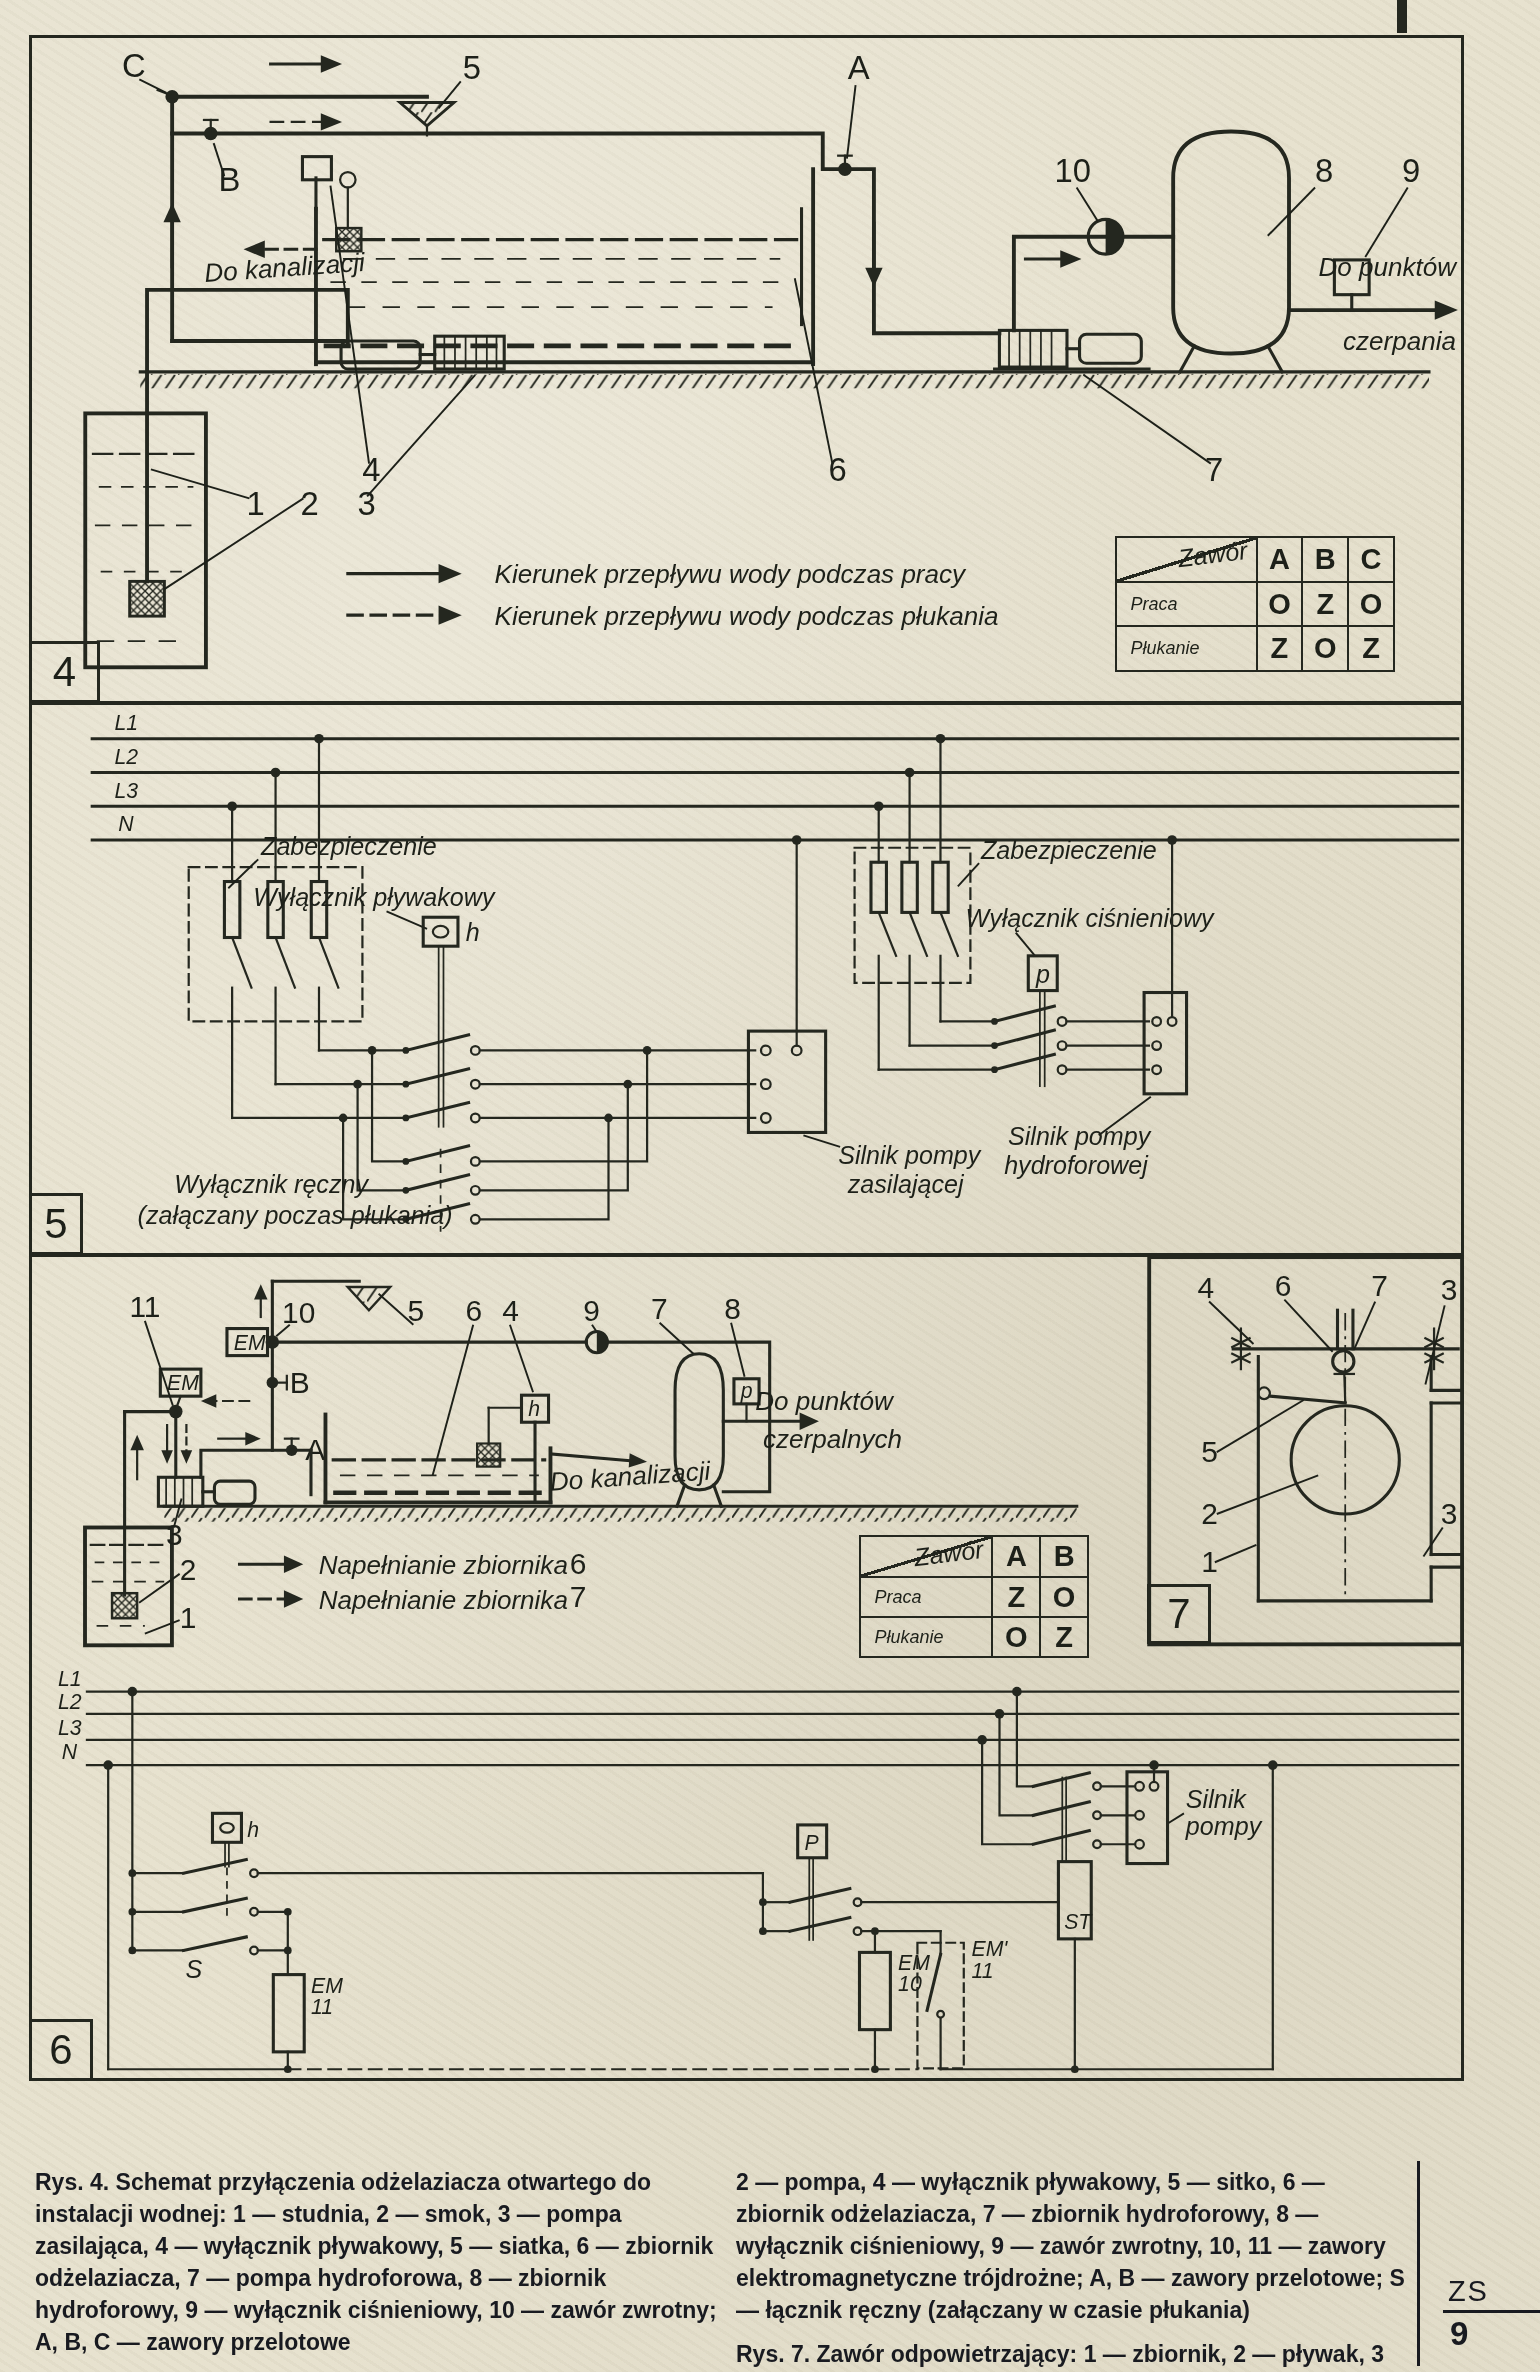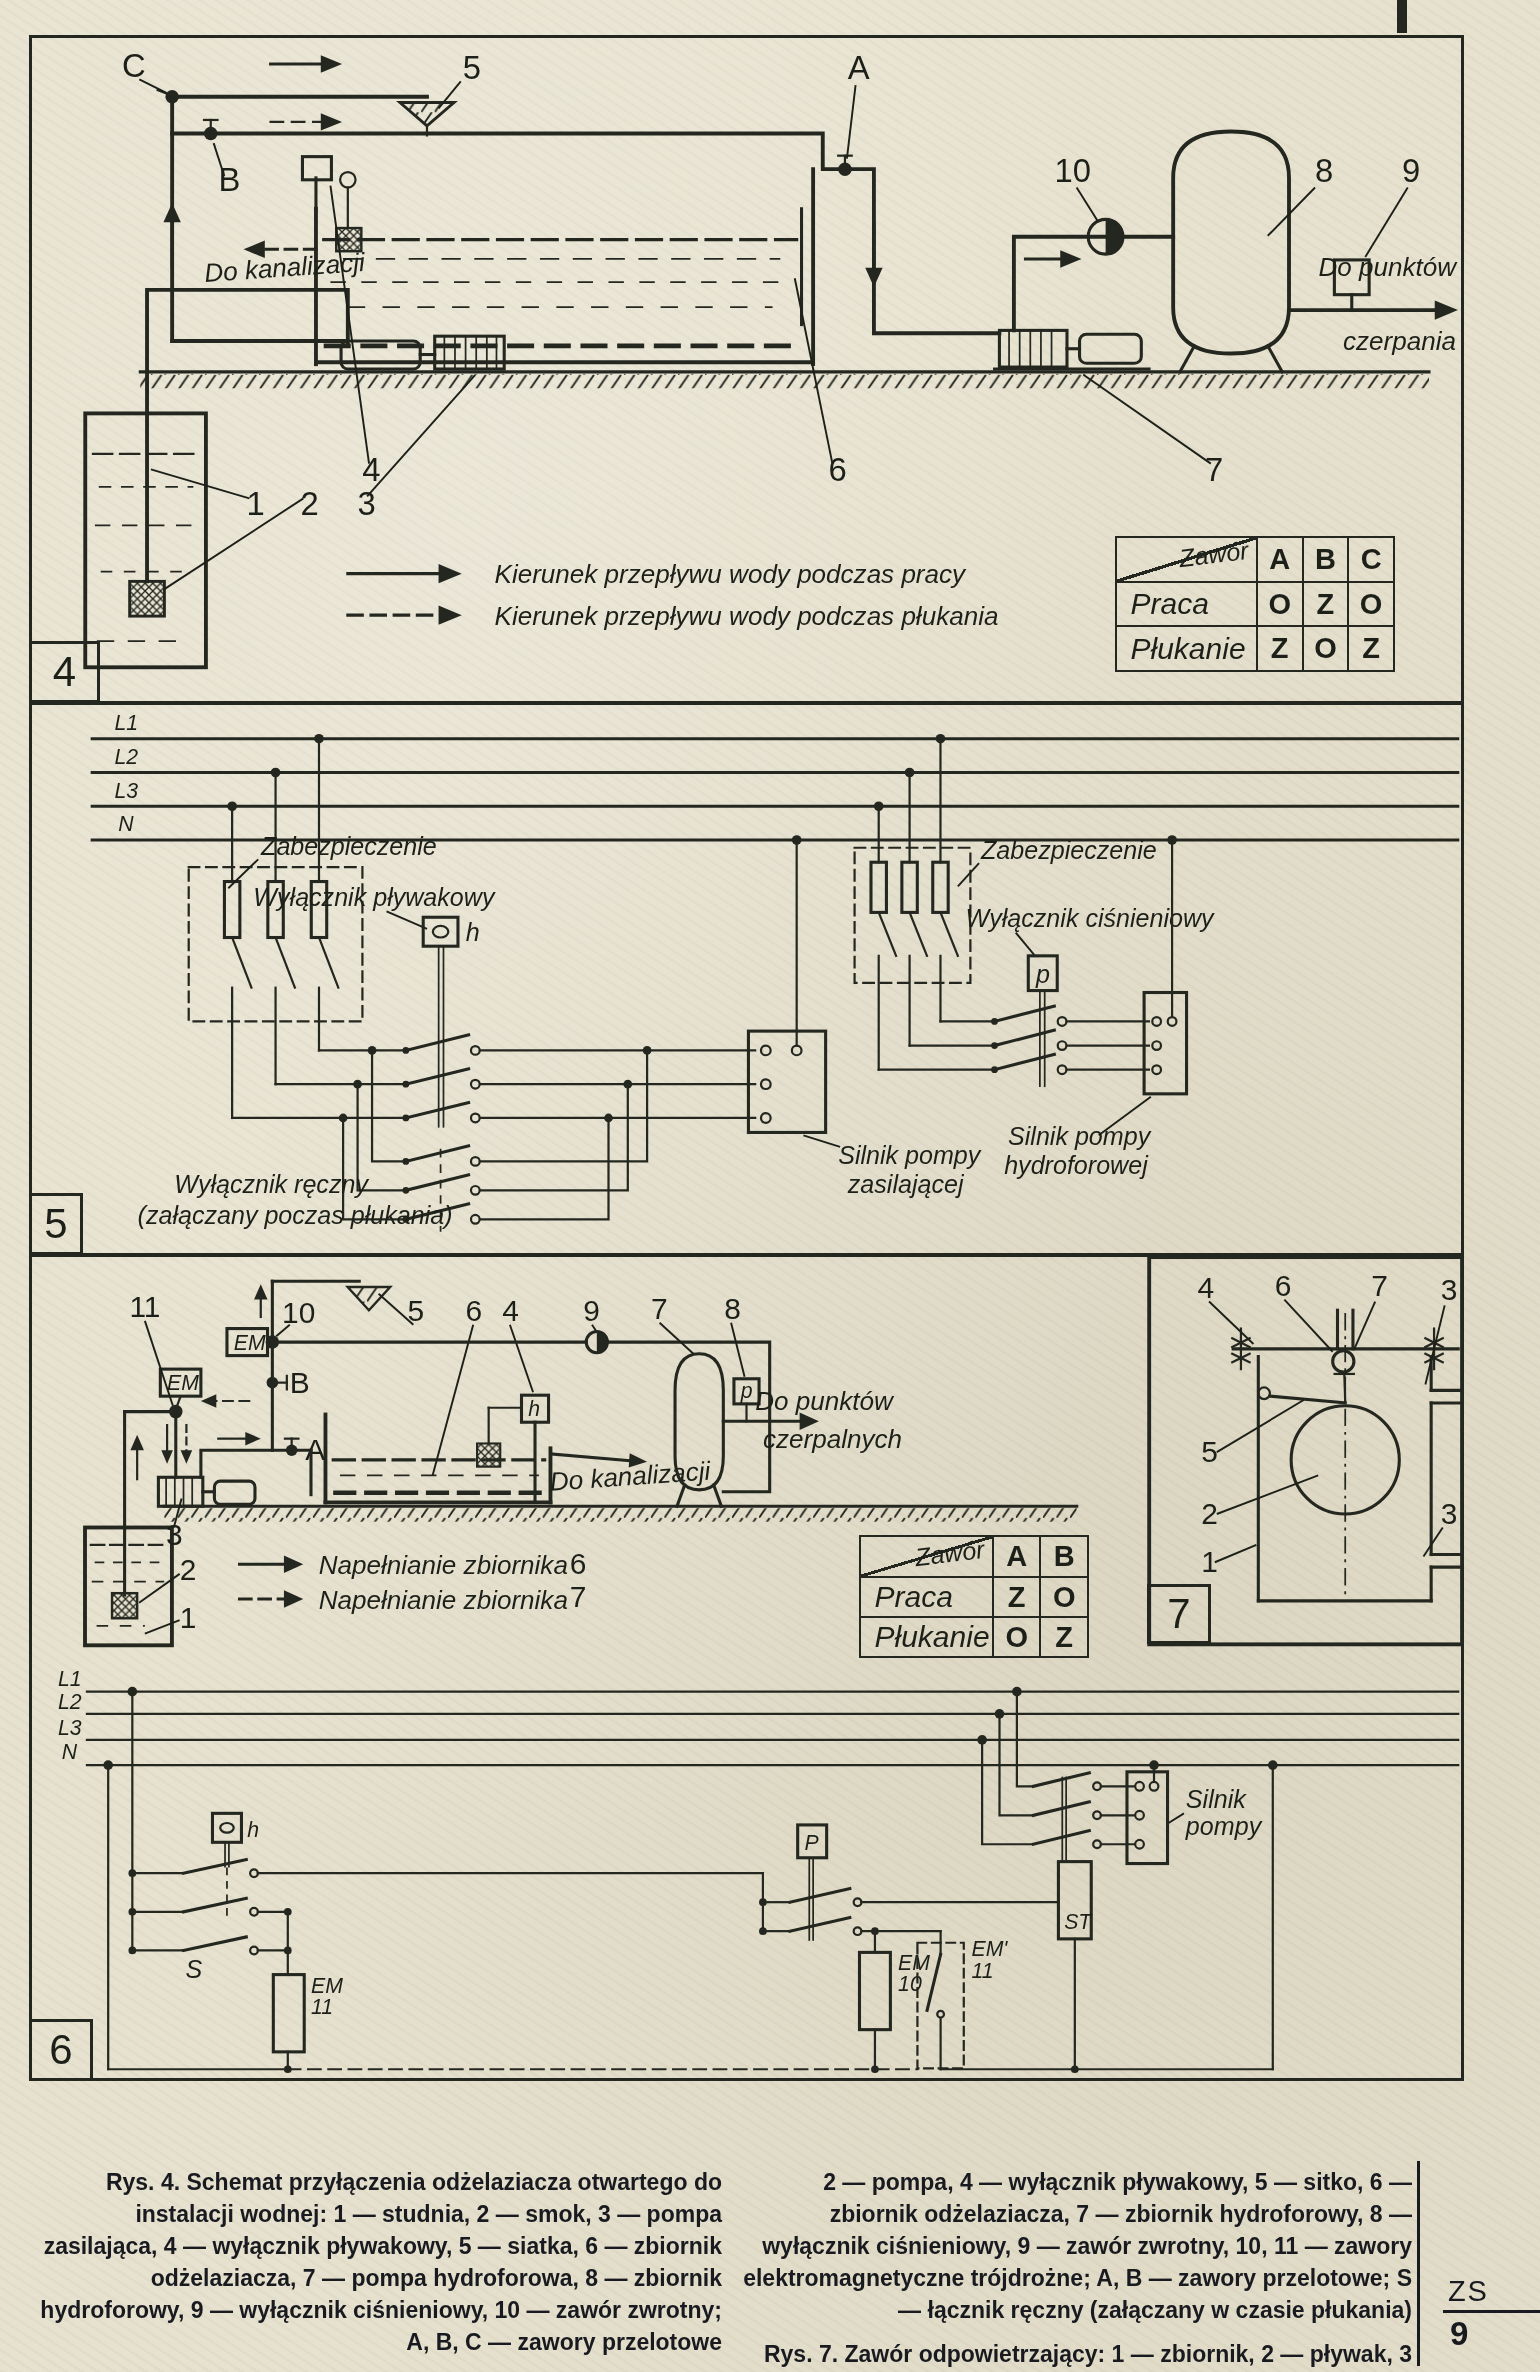--- a/index.html
+++ b/index.html
@@ -35,30 +35,30 @@
   .pipe3{stroke:var(--ink);stroke-width:3.2;fill:none;stroke-linecap:square;}
   .wire{stroke:var(--ink);stroke-width:2.3;fill:none;stroke-linecap:square;}
   .thin{stroke:var(--ink);stroke-width:1.8;fill:none;}
   .lead{stroke:var(--tink);stroke-width:2;fill:none;}
   .fillink{fill:var(--ink);stroke:none;}
   .nofill{fill:none;}
 
   
   .vtable{position:absolute;border-collapse:collapse;background:transparent;}
   .vtable td{border:2.9px solid var(--ink);padding:0;text-align:center;vertical-align:middle;color:var(--tink);}
-  .vtable .rname{font-style:italic;font-size:30px;text-align:left;padding-left:13.5px;}
+  .vtable .rname{font-style:italic;font-size:18px;text-align:left;padding-left:13.5px;}
   .vtable .vcol{font-size:29px;font-weight:700;}
   .vtable .corner{position:relative;}
   .vtable .corner .diag{position:absolute;inset:0;
      background:linear-gradient(to bottom right,transparent 48%,var(--ink) 48%,var(--ink) 52%,transparent 52%);}
   .vtable .corner .cl{position:absolute;right:7.7px;top:1.9px;font-style:italic;font-size:25px;transform:rotate(-7deg);}
 
   
   .cap{position:absolute;font-size:23px;font-weight:700;line-height:32px;color:var(--cap);text-align:left;}
-  .cap p{margin:0 0 11.6px 0;text-align:right;}
+  .cap p{margin:0 0 11.6px 0;}
   .footer-rule{position:absolute;background:var(--cap);}
   .zs{position:absolute;font-size:29px;color:var(--cap);letter-spacing:1.9px;}
   .zs-line{position:absolute;height:2.9px;background:var(--cap);}
   .pnum{position:absolute;font-size:33px;font-weight:700;color:var(--cap);}
 </style>
 </head>
 <body>
 
 <div class="page">
 

